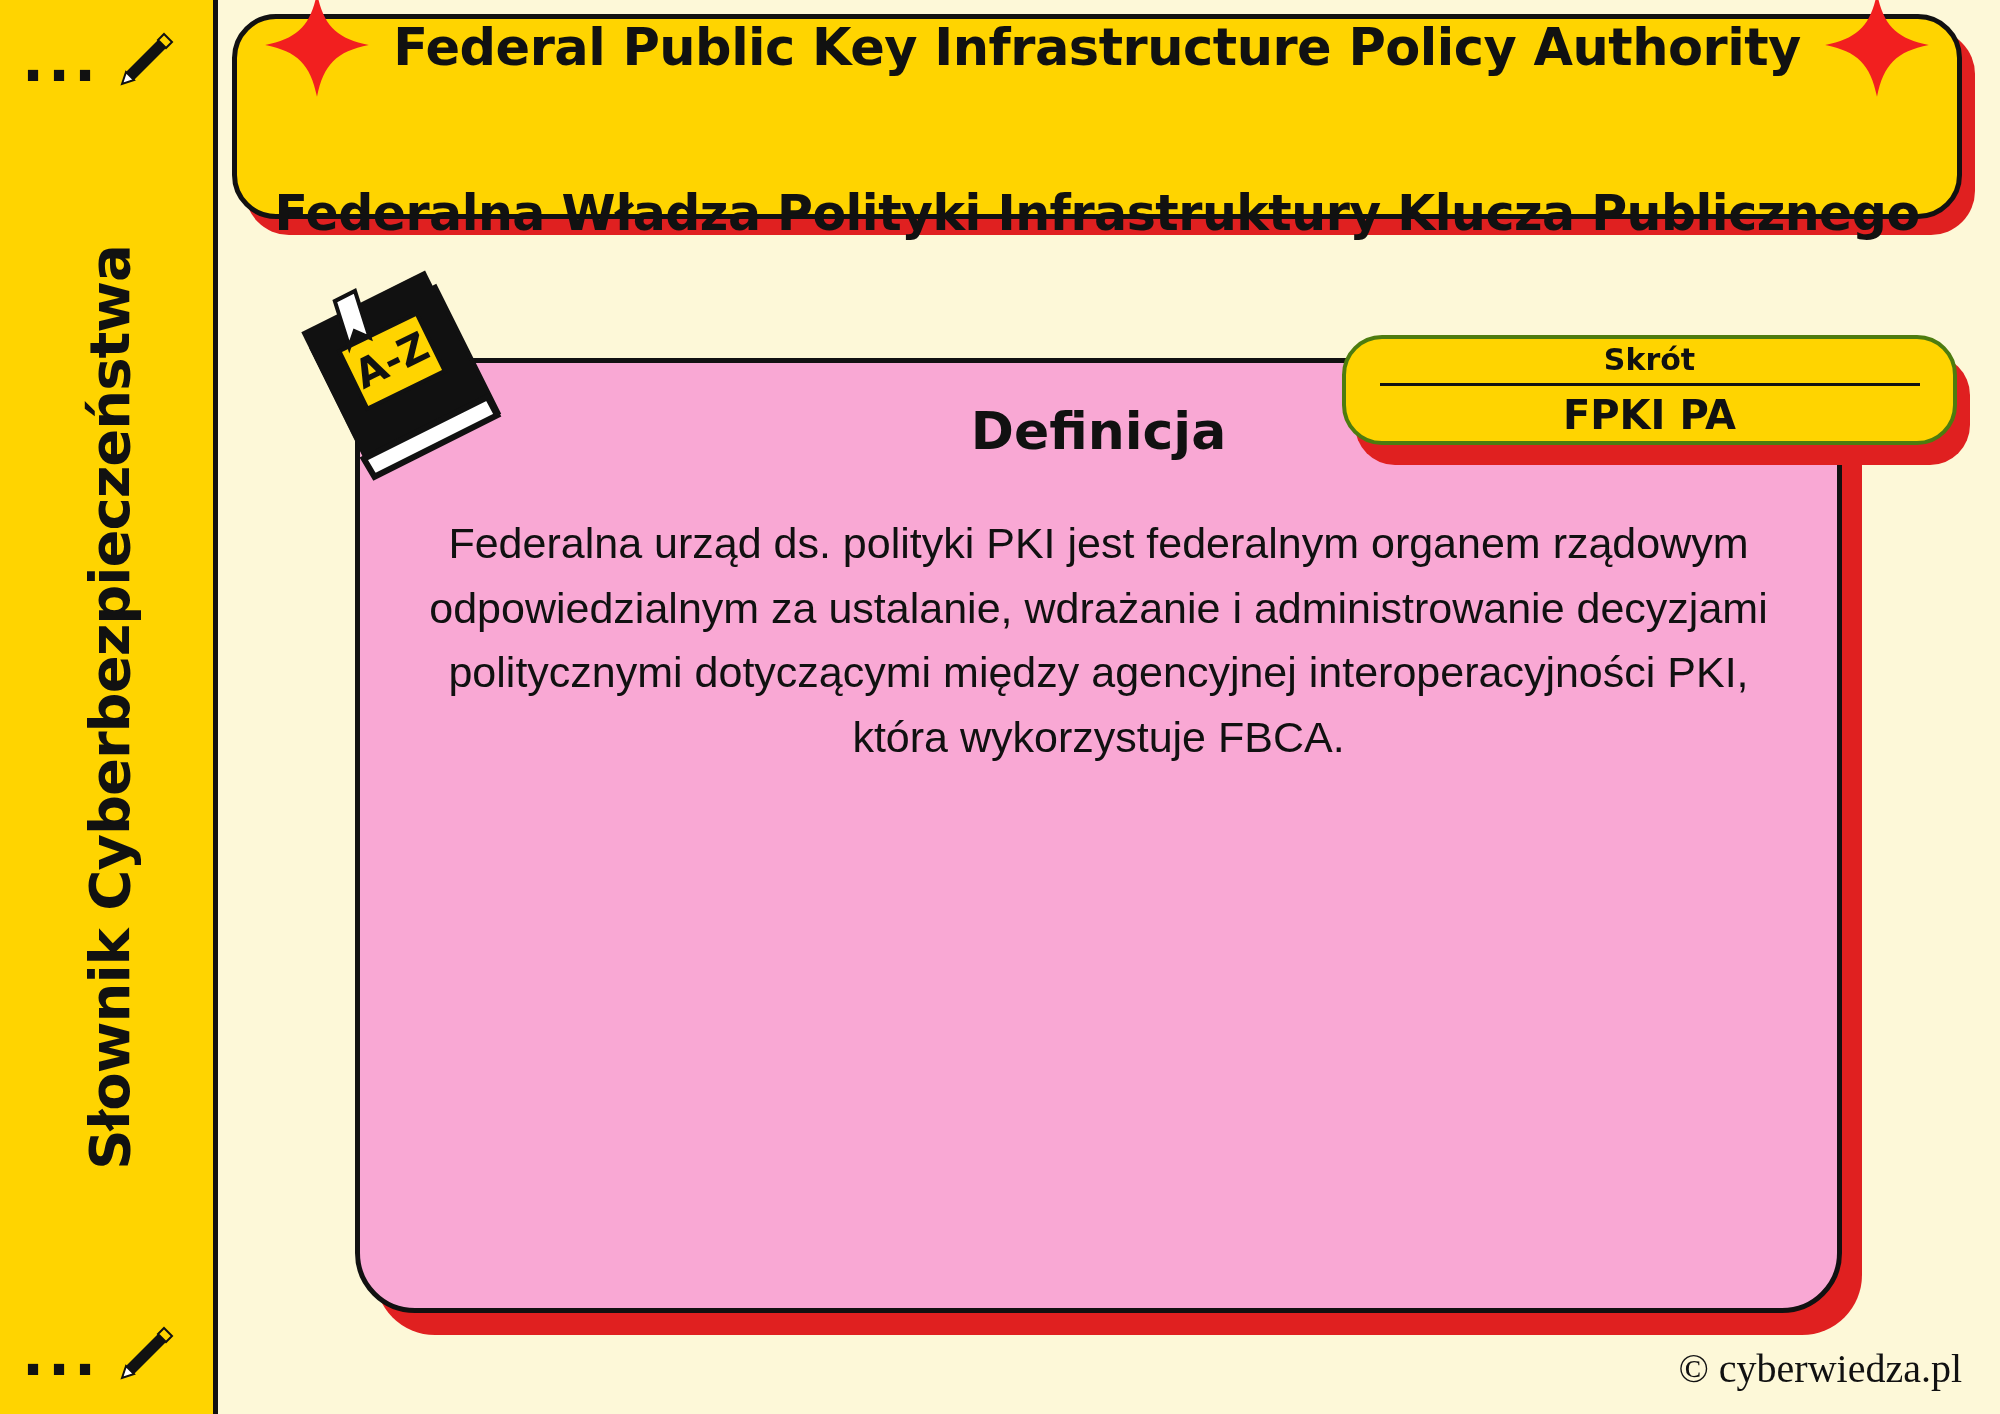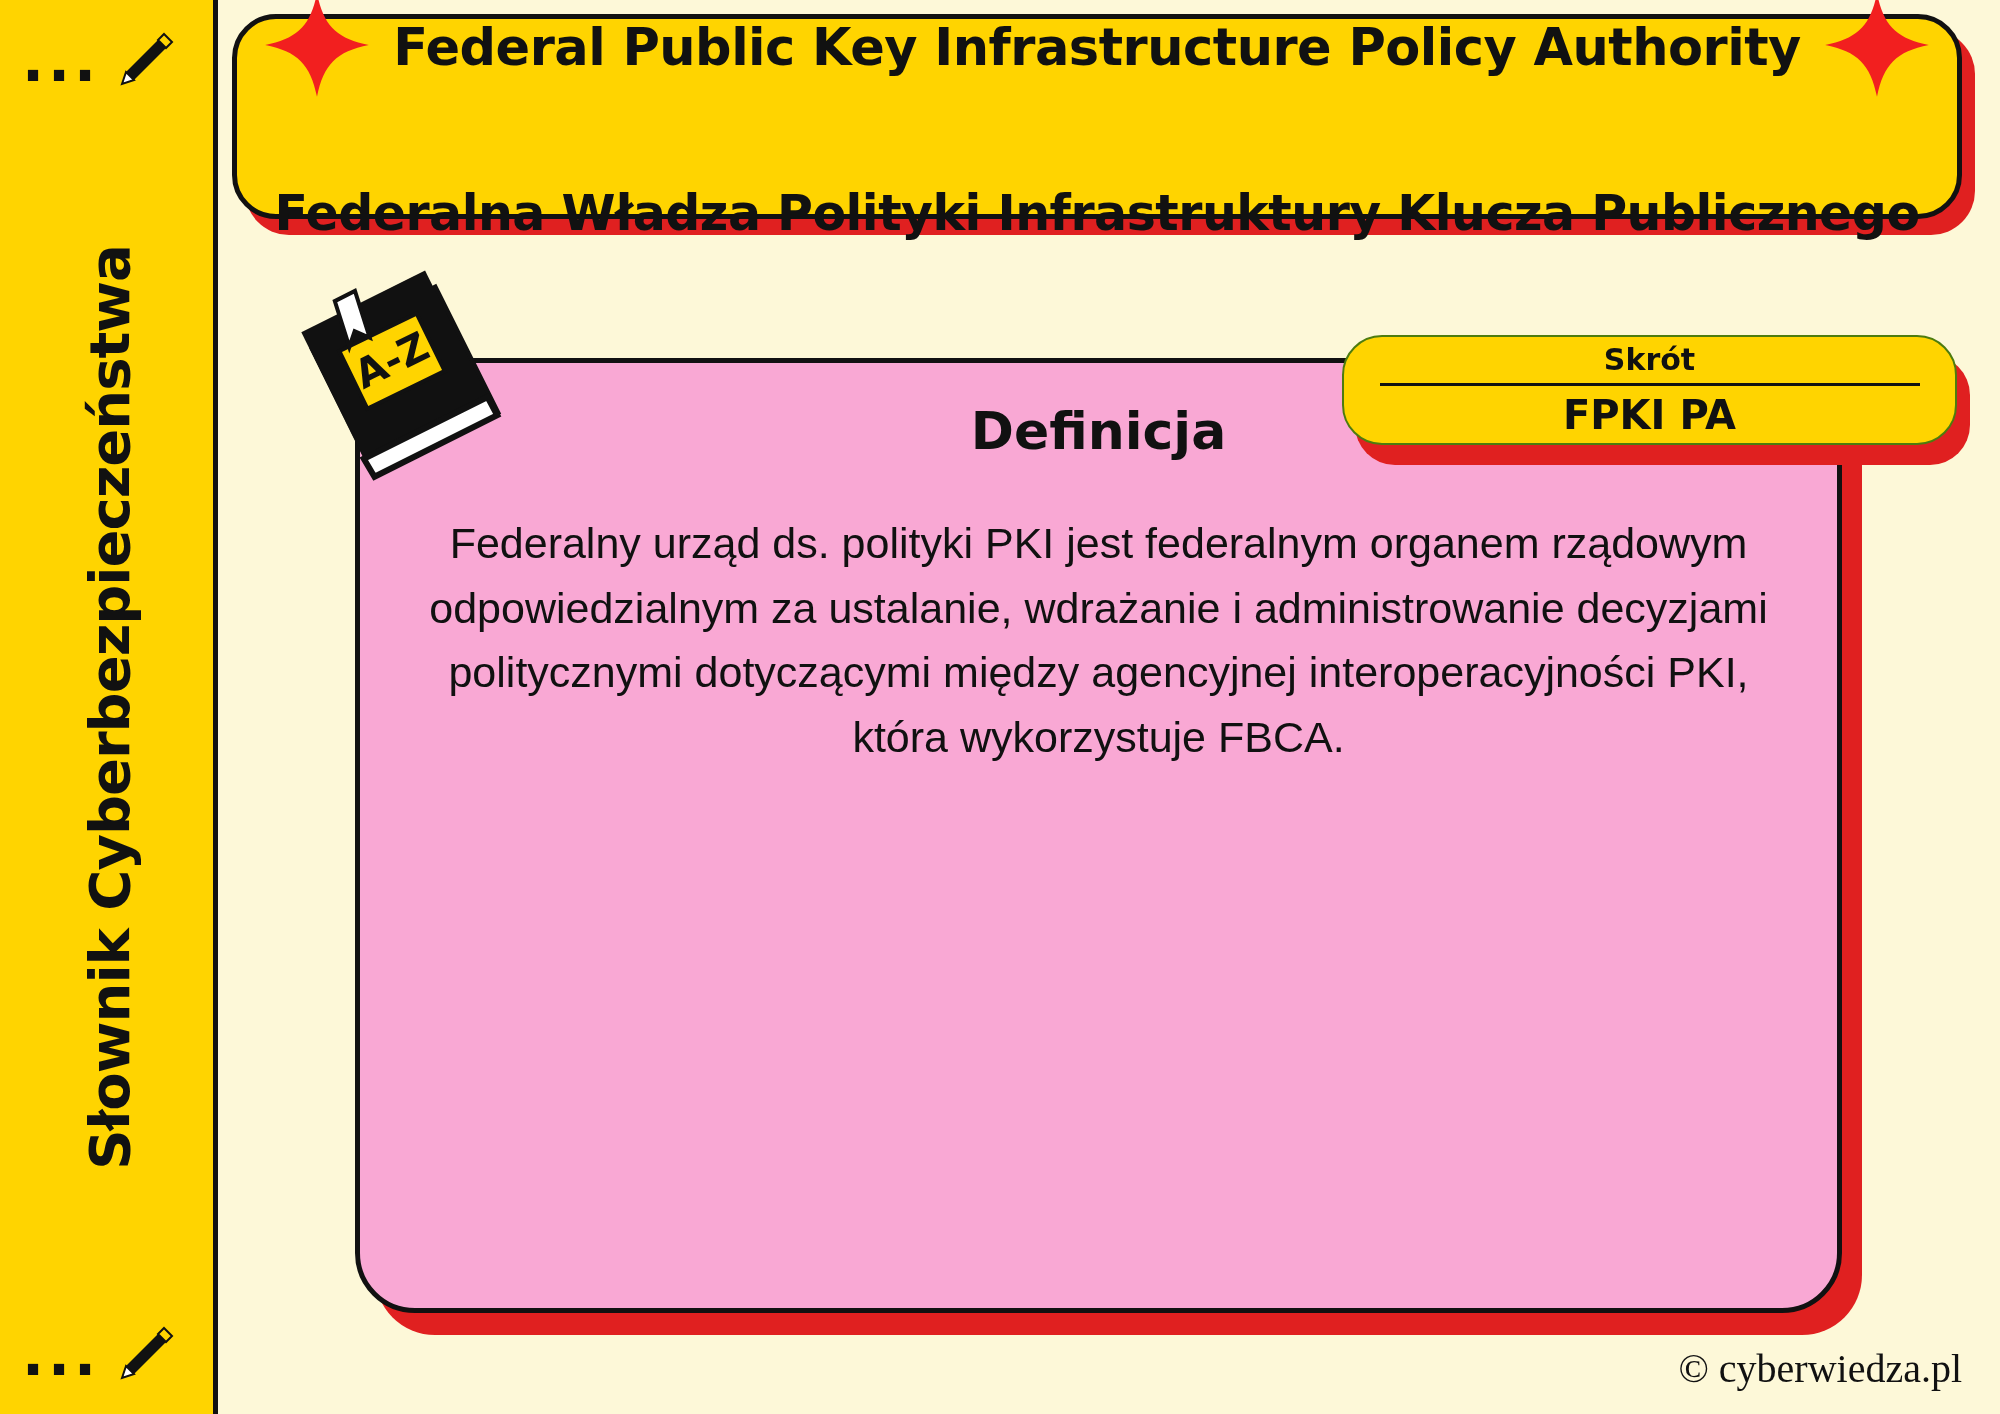--- a/index.html
+++ b/index.html
@@ -131,21 +131,21 @@
     background: #e02020;
     border-radius: 40px;
   }
   .abbr {
     position: absolute;
     left: 1342px;
     top: 335px;
     width: 615px;
     height: 110px;
     background: #ffd400;
-    border: 2px solid #4d7c0f;
+    border: 4px solid #4d7c0f;
     border-radius: 40px;
     box-sizing: border-box;
     display: flex;
     flex-direction: column;
     align-items: center;
     justify-content: center;
     z-index: 5;
   }
   .abbr-label {
     font-family: "DejaVu Sans", sans-serif;
@@ -277,21 +277,21 @@
       </svg>
     </span>
   </div>
   <div class="header-rule"></div>
   <div class="header-title-pl">Federalna Władza Polityki Infrastruktury Klucza Publicznego</div>
 </div>
 
 <div class="card-shadow"></div>
 <div class="card">
   <div class="card-title">Definicja</div>
-  <div class="card-body">Federalny urząd ds. polityki PKI jest federalnym organem rządowym odpowiedzialnym za ustalanie, wdrażanie i administrowanie decyzjami politycznymi dotyczącymi między agencyjnej interoperacyjności PKI, która wykorzystuje FBCA.</div>
+  <div class="card-body">Federalna urząd ds. polityki PKI jest federalnym organem rządowym odpowiedzialnym za ustalanie, wdrażanie i administrowanie decyzjami politycznymi dotyczącymi między agencyjnej interoperacyjności PKI, która wykorzystuje FBCA.</div>
 </div>
 
 <div class="abbr-shadow"></div>
 <div class="abbr">
   <div class="abbr-label">Skrót</div>
   <div class="abbr-rule"></div>
   <div class="abbr-value">FPKI PA</div>
 </div>
 
 <div class="book">

